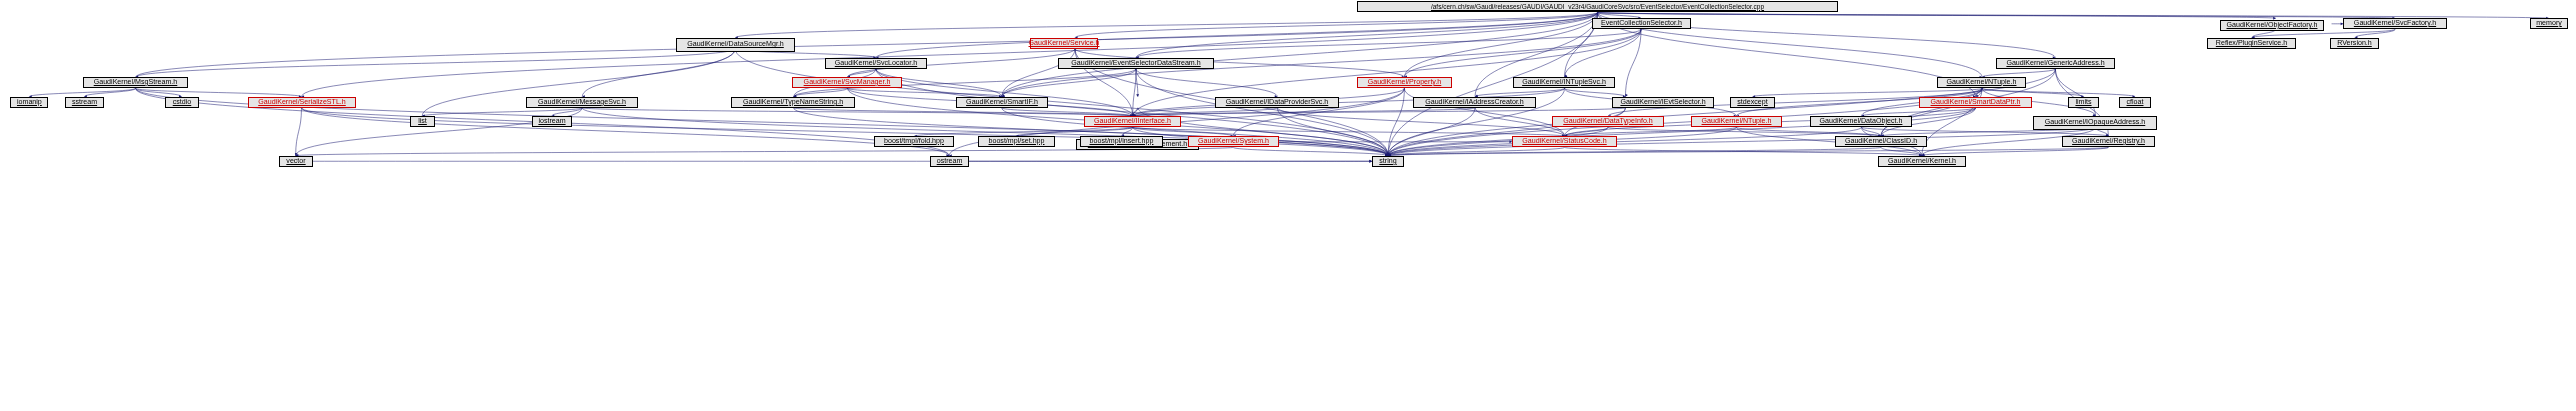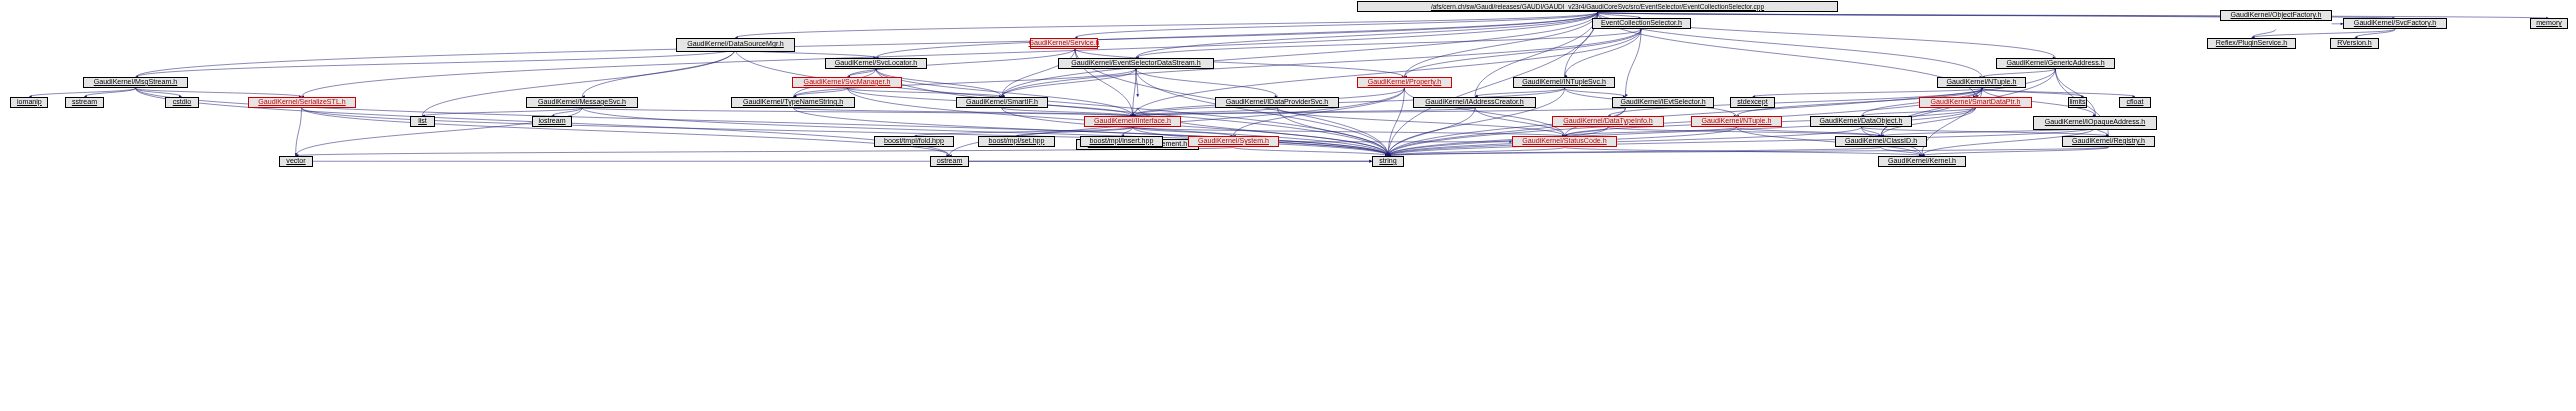--- a/index.html
+++ b/index.html
@@ -338,21 +338,21 @@
       <polygon points="2141,240 2145.012802609913,242.1765604089656 2144.98706047622,237.77663571159258" fill="#191970"></polygon>
       <path d="M3252,227 C3252,233.5 2964,233.5 2964,240" fill="none" stroke="#191970" stroke-width="0.8"></path>
       <polygon points="2964,240 2968.048621765937,242.10918510244642 2967.949341492846,237.71030531011576" fill="#191970"></polygon>
       <path d="M482,248.5 C482,248.5 2116,248.5 2116,248.5" fill="none" stroke="#191970" stroke-width="0.8"></path>
       <polygon points="2116,248.5 2112,246.3 2112,250.7" fill="#191970"></polygon>
       <path d="M1494,248.5 C1494,248.5 2116,248.5 2116,248.5" fill="none" stroke="#191970" stroke-width="0.8"></path>
       <polygon points="2116,248.5 2112,246.3 2112,250.7" fill="#191970"></polygon>
     </svg>
 <div class="node root" style="left: 1357px; top: 1.3px; width: 481px; height: 11px; font-size: 6.5px;">/afs/cern.ch/sw/Gaudi/releases/GAUDI/GAUDI_v23r4/GaudiCoreSvc/src/EventSelector/EventCollectionSelector.cpp</div>
     <div class="node" style="left: 1592px; top: 18px; width: 99px; height: 11px;">EventCollectionSelector.h</div>
-    <div class="node" style="left: 2220px; top: 10px; width: 112px; height: 11px;">GaudiKernel/ObjectFactory.h</div>
+    <div class="node" style="left: 2220px; top: 20px; width: 104px; height: 11px;">GaudiKernel/ObjectFactory.h</div>
     <div class="node" style="left: 2343px; top: 18px; width: 104px; height: 11px;">GaudiKernel/SvcFactory.h</div>
     <div class="node" style="left: 2530px; top: 18px; width: 38px; height: 11px;">memory</div>
     <div class="node" style="left: 2207px; top: 38px; width: 89px; height: 11px;">Reflex/PluginService.h</div>
     <div class="node" style="left: 2330px; top: 38px; width: 49px; height: 11px;">RVersion.h</div>
     <div class="node" style="left: 676px; top: 38px; width: 119px; height: 14px;">GaudiKernel/DataSourceMgr.h</div>
     <div class="node red" style="left: 1030px; top: 38px; width: 68px; height: 11px;">GaudiKernel/Service.h</div>
     <div class="node" style="left: 825px; top: 58px; width: 102px; height: 11px;">GaudiKernel/SvcLocator.h</div>
     <div class="node" style="left: 1058px; top: 58px; width: 156px; height: 11px;">GaudiKernel/EventSelectorDataStream.h</div>
     <div class="node" style="left: 1996px; top: 58px; width: 119px; height: 11px;">GaudiKernel/GenericAddress.h</div>
     <div class="node" style="left: 83px; top: 77px; width: 105px; height: 11px;">GaudiKernel/MsgStream.h</div>
@@ -366,21 +366,21 @@
     <div class="node red" style="left: 248px; top: 97px; width: 108px; height: 11px;">GaudiKernel/SerializeSTL.h</div>
     <div class="node" style="left: 526px; top: 97px; width: 112px; height: 11px;">GaudiKernel/MessageSvc.h</div>
     <div class="node" style="left: 731px; top: 97px; width: 124px; height: 11px;">GaudiKernel/TypeNameString.h</div>
     <div class="node" style="left: 956px; top: 97px; width: 92px; height: 11px;">GaudiKernel/SmartIF.h</div>
     <div class="node" style="left: 1076px; top: 114px; width: 123px; height: 11px; margin-top: 25px;">GaudiKernel/SelectStatement.h</div>
     <div class="node" style="left: 1215px; top: 97px; width: 124px; height: 11px;">GaudiKernel/IDataProviderSvc.h</div>
     <div class="node" style="left: 1413px; top: 97px; width: 123px; height: 11px;">GaudiKernel/IAddressCreator.h</div>
     <div class="node" style="left: 1574px; top: 97px; width: 102px; height: 11px; margin-left: 38px;">GaudiKernel/IEvtSelector.h</div>
     <div class="node" style="left: 1730px; top: 97px; width: 45px; height: 11px;">stdexcept</div>
     <div class="node red" style="left: 1919px; top: 97px; width: 113px; height: 11px;">GaudiKernel/SmartDataPtr.h</div>
-    <div class="node" style="left: 2068px; top: 97px; width: 19px; height: 11px;">limits</div>
+    <div class="node" style="left: 2068px; top: 97px; width: 31px; height: 11px;">limits</div>
     <div class="node" style="left: 2119px; top: 97px; width: 32px; height: 11px;">cfloat</div>
     <div class="node" style="left: 410px; top: 116px; width: 25px; height: 11px;">list</div>
     <div class="node" style="left: 532px; top: 116px; width: 40px; height: 11px;">iostream</div>
     <div class="node red" style="left: 1084px; top: 116px; width: 97px; height: 11px;">GaudiKernel/IInterface.h</div>
     <div class="node red" style="left: 1552px; top: 116px; width: 112px; height: 11px;">GaudiKernel/DataTypeInfo.h</div>
     <div class="node red" style="left: 1691px; top: 116px; width: 91px; height: 11px;">GaudiKernel/NTuple.h</div>
     <div class="node" style="left: 1810px; top: 116px; width: 102px; height: 11px;">GaudiKernel/DataObject.h</div>
     <div class="node" style="left: 2033px; top: 116px; width: 124px; height: 14px;">GaudiKernel/IOpaqueAddress.h</div>
     <div class="node" style="left: 874px; top: 136px; width: 80px; height: 11px;">boost/tmpl/fold.hpp</div>
     <div class="node" style="left: 978px; top: 136px; width: 77px; height: 11px;">boost/mpl/set.hpp</div>

